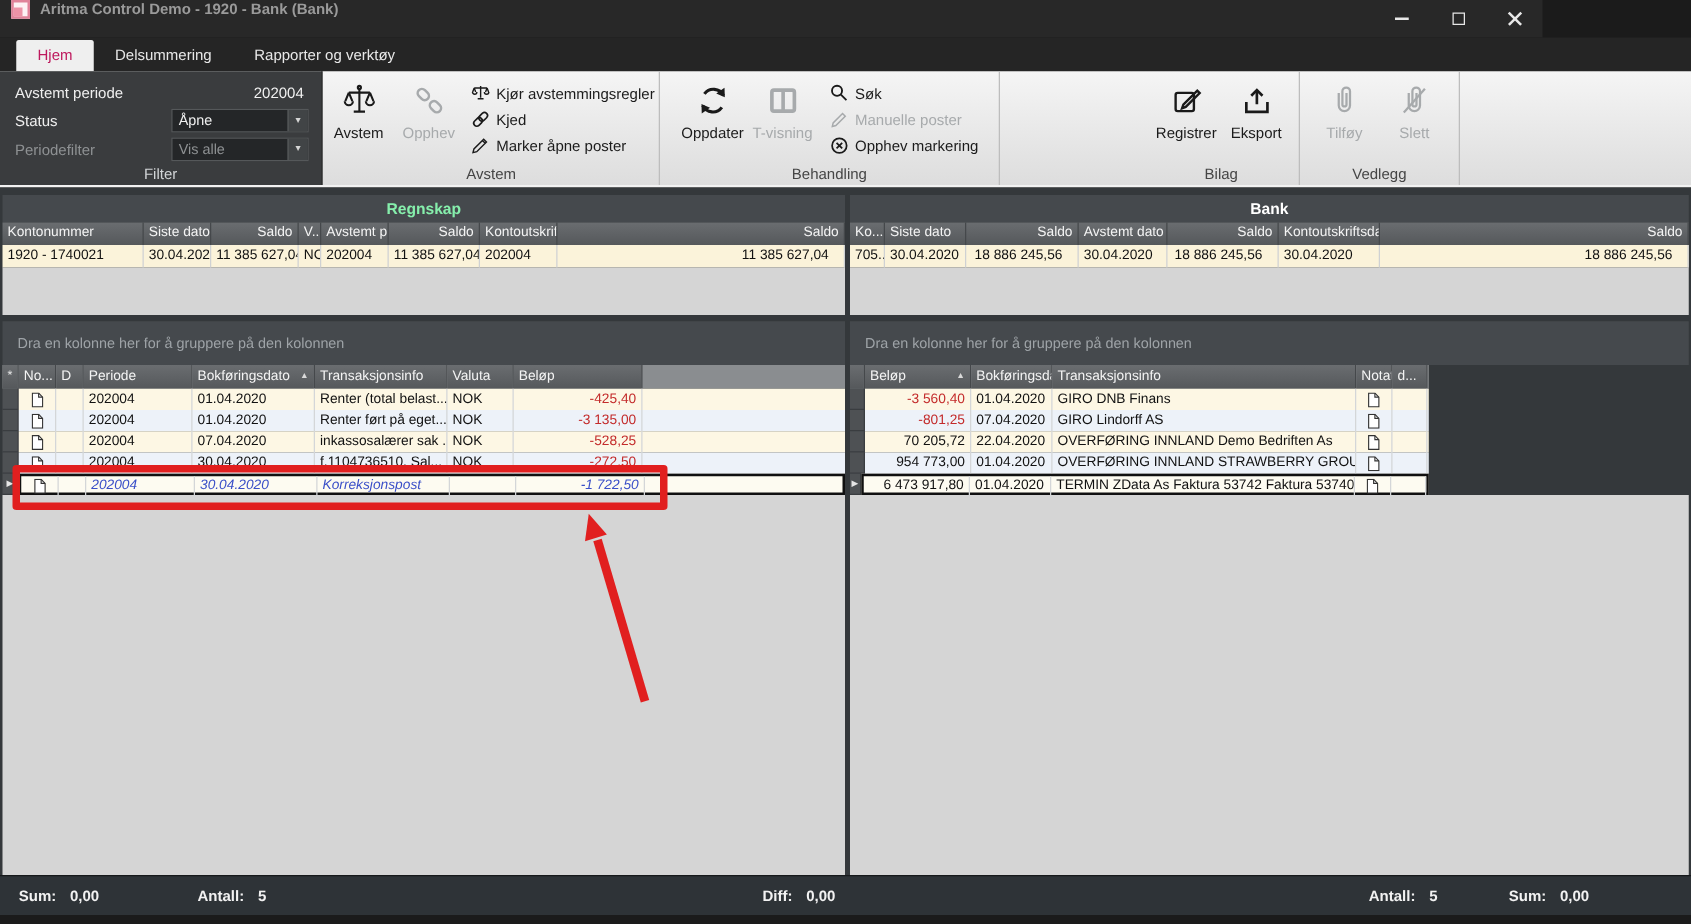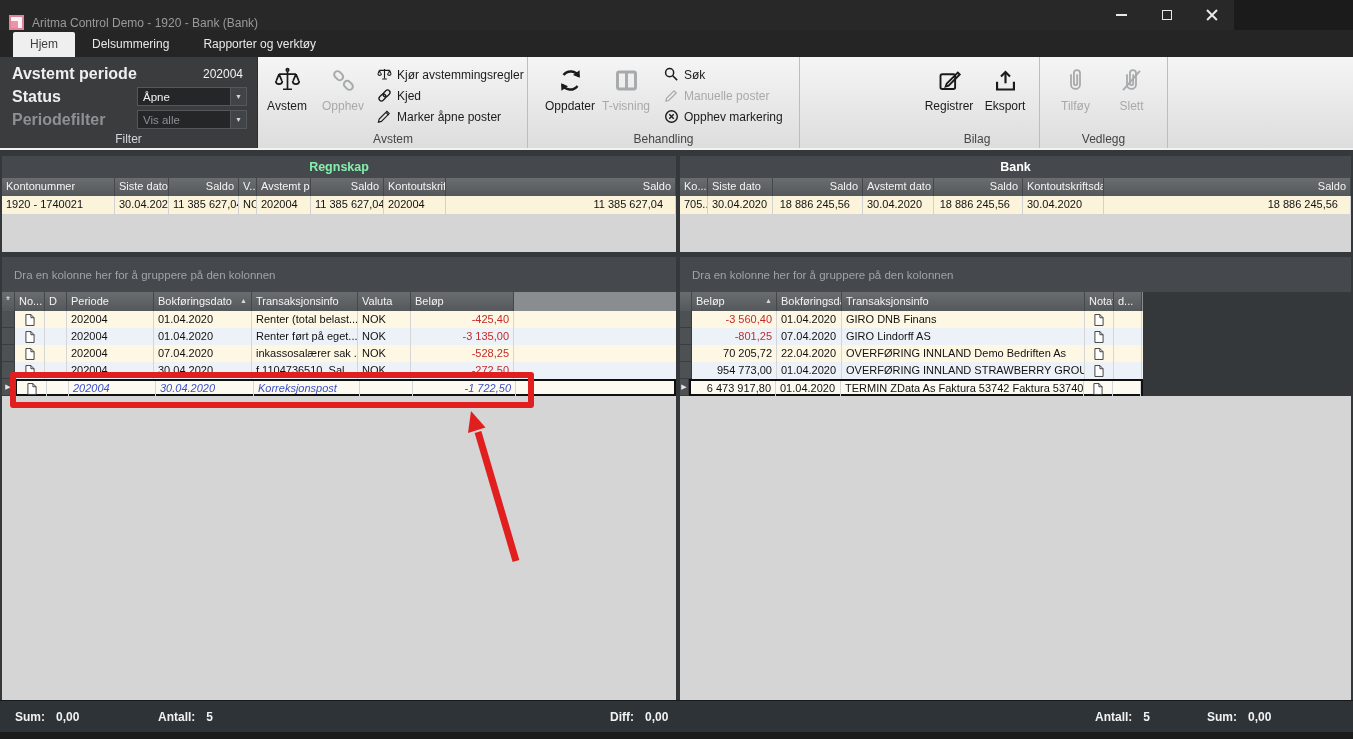--- a/index.html
+++ b/index.html
@@ -2,47 +2,47 @@
 <html><head>
 <meta charset="utf-8">
 <style>
   * { margin:0; padding:0; box-sizing:border-box; }
   html,body { width:1353px; height:739px; overflow:hidden; background:#1b1b1b;
               font-family:"Liberation Sans","DejaVu Sans",sans-serif; }
   .window { position:absolute; inset:0; background:#1b1b1b; }
 
   
   .titlebar { position:absolute; top:0; left:0; width:1234px; height:30px; background:#282828;
-              display:flex; align-items:flex-end; }
+              display:flex; align-items:flex-start;font-weight:bold; }
   .appicon { width:15px; height:15px; margin:0 8px 0 9px; border:2px solid #e0839a; background:#fdf2f5; position:relative; }
   .appicon::after { content:""; position:absolute; left:0px; bottom:0px; width:7px; height:7px; background:#ec93a7; }
   .apptitle { color:#9a9a9a; font-size:12px; }
   .wctrls { margin-left:auto; display:flex; height:100%; }
   .wbtn { width:45px; height:100%; display:flex; align-items:center; justify-content:center; }
   .glyph-min { width:11px; height:2px; background:#e8e8e8; }
   .glyph-max { width:10px; height:10px; border:1.6px solid #e8e8e8; }
   .glyph-close { position:relative; width:12px; height:12px; }
   .glyph-close::before,.glyph-close::after { content:""; position:absolute; left:-1px; top:5px; width:14px; height:1.8px; background:#e8e8e8; }
   .glyph-close::before { transform:rotate(45deg); } .glyph-close::after { transform:rotate(-45deg); }
 
   
   .tabbar { position:absolute; top:30px; left:0; width:1353px; height:27px; background:#252525; display:flex; align-items:flex-end; padding-left:13px; }
   .rtab { padding:5px 17px 6px 17px; font-size:12px; color:#e8e8e8; }
-  .rtab.active { background:#efefef; color:#404040; border-radius:2px 2px 0 0; }
+  .rtab.active { background:#efefef; color:#be185d; border-radius:2px 2px 0 0; }
 
   
   .ribbon { position:absolute; top:57px; left:0; width:1353px; height:93px;
             background:linear-gradient(#f5f5f5,#dddddd); border-bottom:2px solid #f2f2f2; }
   .rgroup { position:absolute; top:0; height:91px; border-right:1px solid #bdbdbd; }
   .rcaption { position:absolute; bottom:2px; left:0; right:0; text-align:center; font-size:12px; color:#454545; }
 
   .g-filter { left:0; width:258px; background:#3a3c3e; border-right:1px solid #2e2e2e; padding:6px 12px 0 12px; }
   .g-filter .rcaption { color:#d2d5d7; }
   .f-row { display:flex; align-items:center; height:21px; margin-bottom:2px; position:relative; }
-  .f-label { font-size:16px; color:#efefef;font-weight:bold; }
+  .f-label { font-size:12px; color:#efefef; }
   .f-label.dis { color:#8e9193; }
   .f-value { position:absolute; right:2px; font-size:12px; color:#f2f2f2; }
   .f-select { position:absolute; left:125px; width:110px; height:19px; background:#242628; border:1px solid #55585a;
               display:flex; align-items:center; }
   .f-select .selval { font-size:11.5px; color:#f0f0f0; padding-left:5px; flex:1; }
   .f-select.dis .selval { color:#8e9193; }
   .f-dd { width:16px; height:100%; background:#414446; border-left:1px solid #55585a; display:flex; align-items:center; justify-content:center; }
   .dd-glyph { font-size:7px; color:#d6d6d6; }
 
   .g-avstem   { left:259px; width:269px; }

